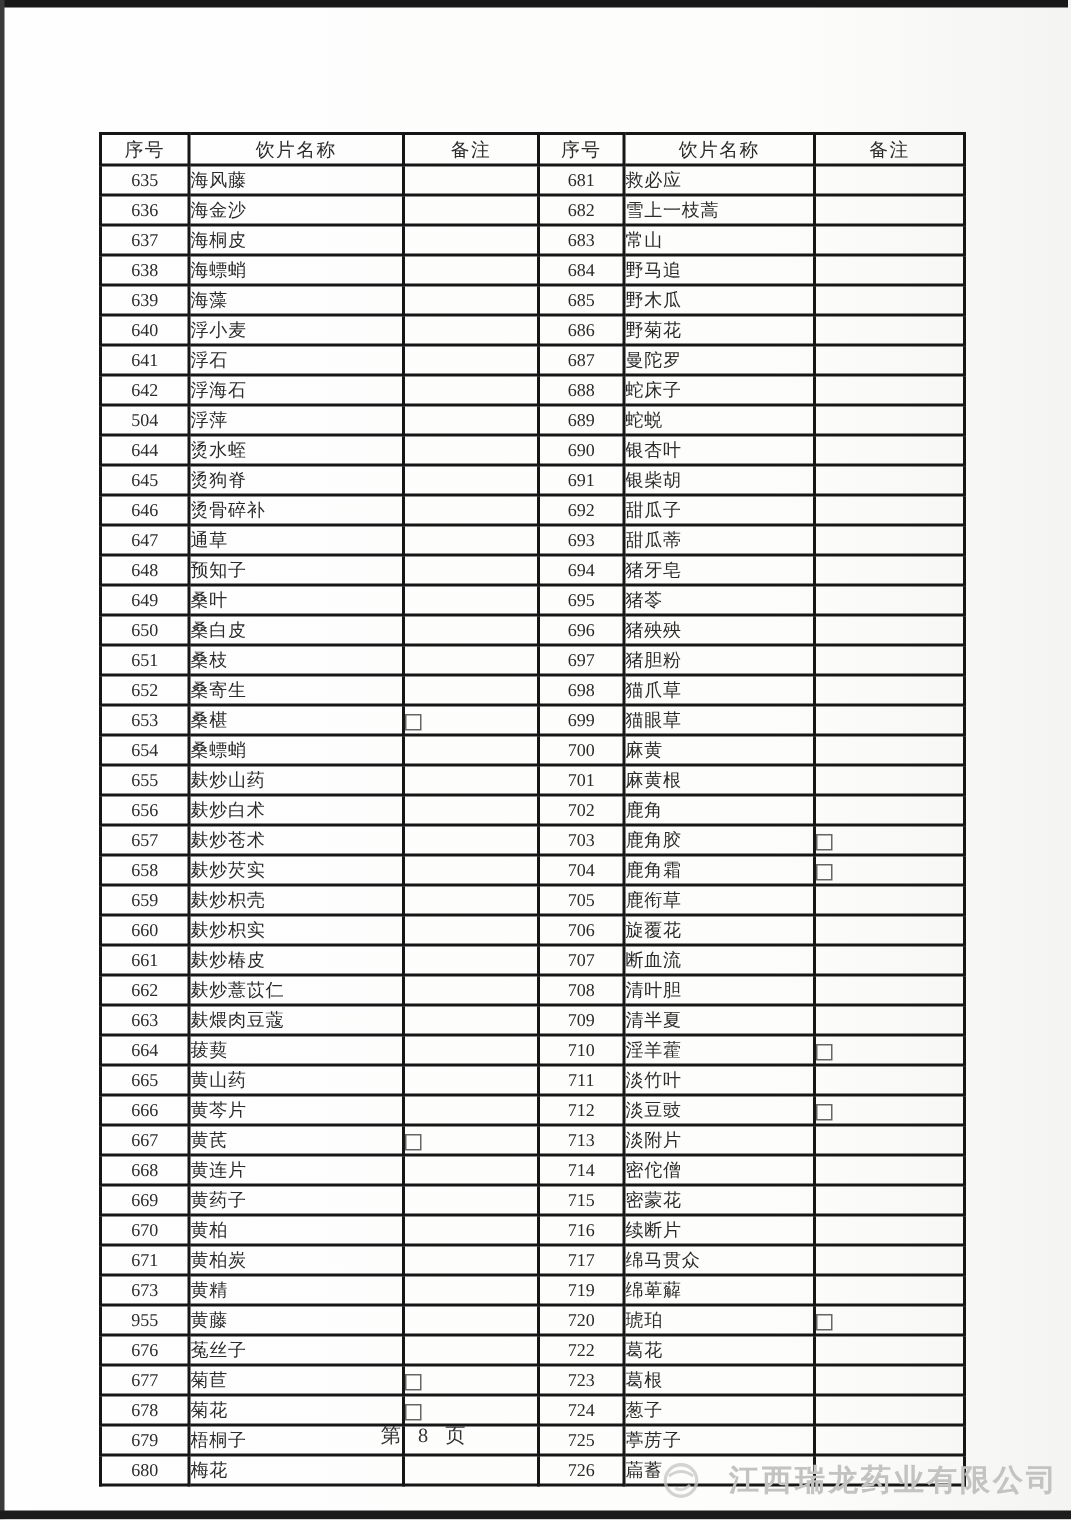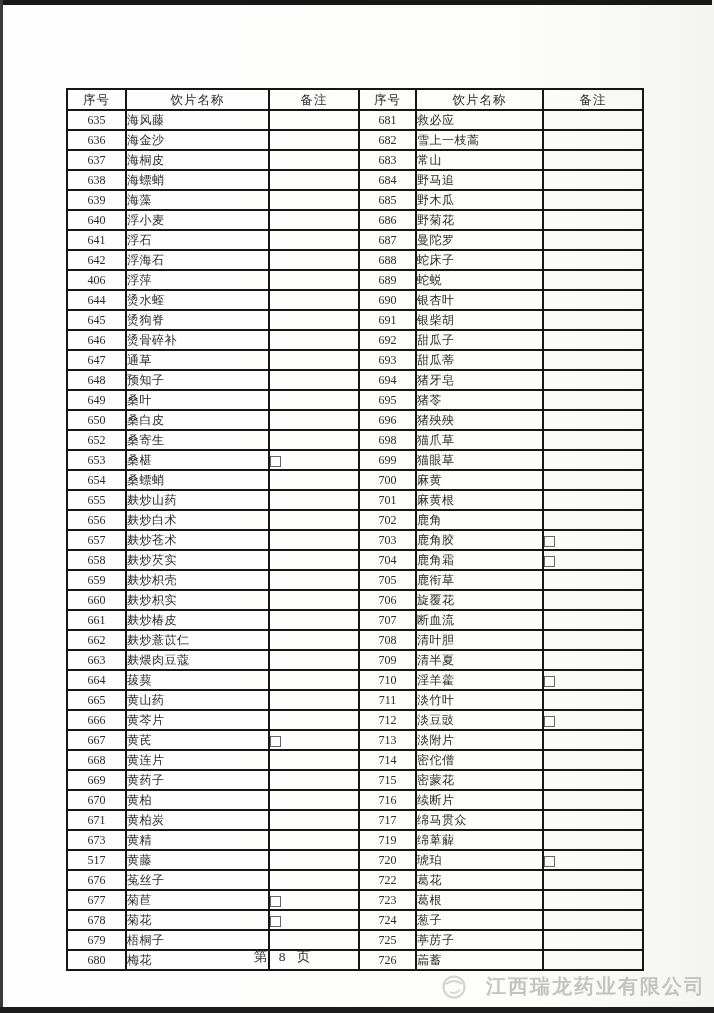--- a/index.html
+++ b/index.html
@@ -159,21 +159,21 @@
         </tr>
         <tr>
           <td class="no">642</td>
           <td class="name">浮海石</td>
           <td class="remark"></td>
           <td class="no">688</td>
           <td class="name">蛇床子</td>
           <td class="remark"></td>
         </tr>
         <tr>
-          <td class="no">406</td>
+          <td class="no">504</td>
           <td class="name">浮萍</td>
           <td class="remark"></td>
           <td class="no">689</td>
           <td class="name">蛇蜕</td>
           <td class="remark"></td>
         </tr>
         <tr>
           <td class="no">644</td>
           <td class="name">烫水蛭</td>
           <td class="remark"></td>
@@ -223,20 +223,28 @@
         </tr>
         <tr>
           <td class="no">650</td>
           <td class="name">桑白皮</td>
           <td class="remark"></td>
           <td class="no">696</td>
           <td class="name">猪殃殃</td>
           <td class="remark"></td>
         </tr>
         <tr>
+          <td class="no">651</td>
+          <td class="name">桑枝</td>
+          <td class="remark"></td>
+          <td class="no">697</td>
+          <td class="name">猪胆粉</td>
+          <td class="remark"></td>
+        </tr>
+        <tr>
           <td class="no">652</td>
           <td class="name">桑寄生</td>
           <td class="remark"></td>
           <td class="no">698</td>
           <td class="name">猫爪草</td>
           <td class="remark"></td>
         </tr>
         <tr>
           <td class="no">653</td>
           <td class="name">桑椹</td>
@@ -391,21 +399,21 @@
         </tr>
         <tr>
           <td class="no">673</td>
           <td class="name">黄精</td>
           <td class="remark"></td>
           <td class="no">719</td>
           <td class="name">绵萆薢</td>
           <td class="remark"></td>
         </tr>
         <tr>
-          <td class="no">517</td>
+          <td class="no">955</td>
           <td class="name">黄藤</td>
           <td class="remark"></td>
           <td class="no">720</td>
           <td class="name">琥珀</td>
           <td class="remark"><span class="checkbox"></span></td>
         </tr>
         <tr>
           <td class="no">676</td>
           <td class="name">菟丝子</td>
           <td class="remark"></td>

